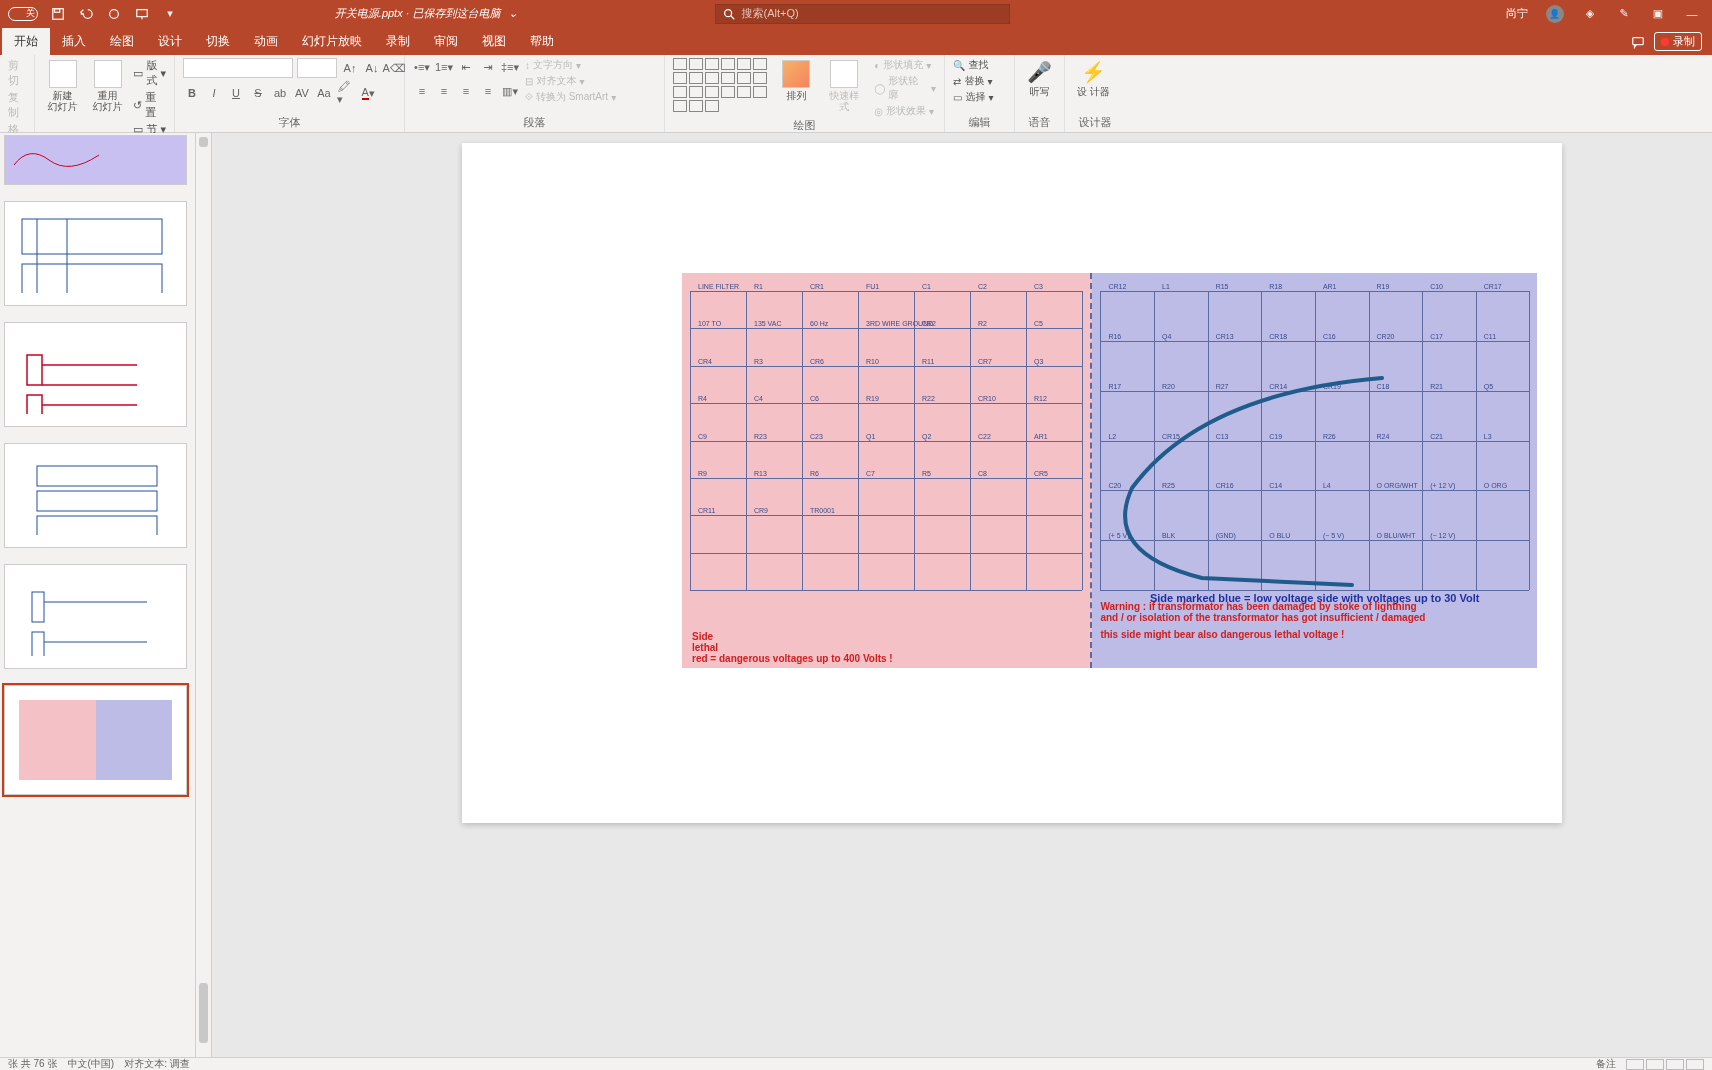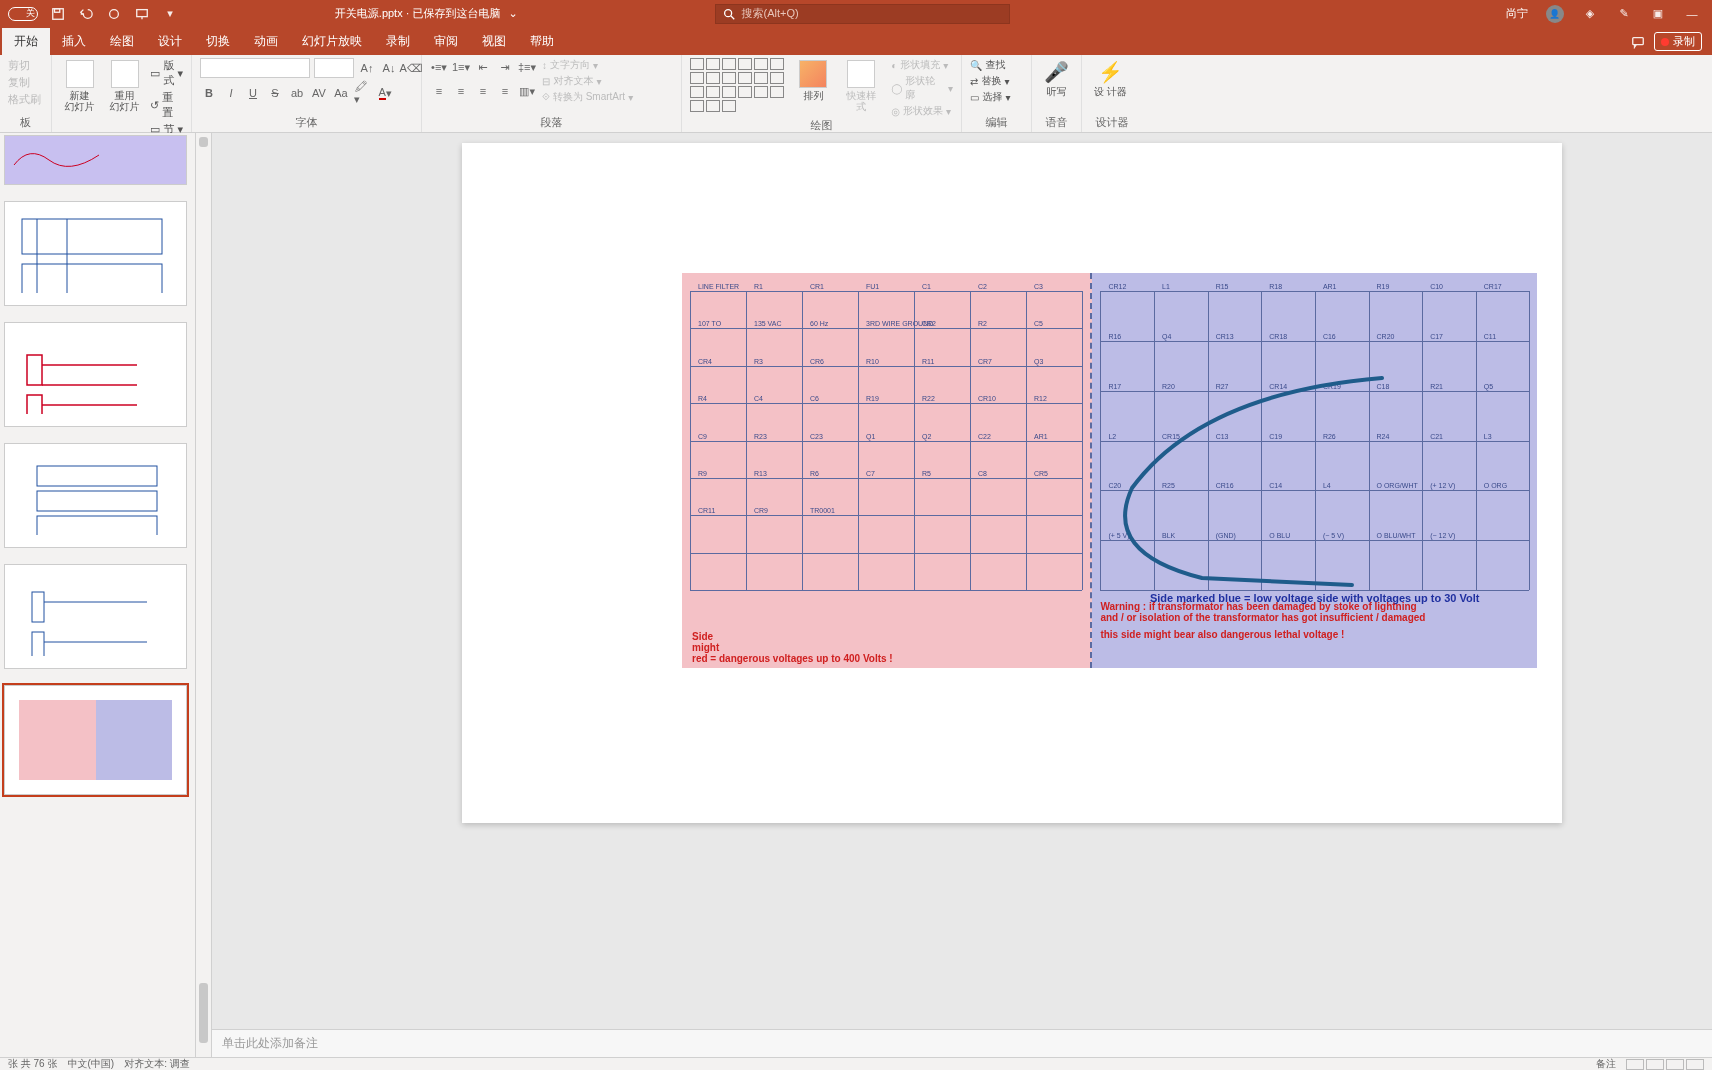--- a/index.html
+++ b/index.html
@@ -4,21 +4,21 @@
 <style>
 * { margin: 0; padding: 0; box-sizing: border-box; font-family: "Microsoft YaHei", sans-serif; }
 body { background: #f3f3f3; width: 1712px; height: 1070px; overflow: hidden; position: relative; }
 
 
 .titlebar { height: 27px; background: #b7472a; display: flex; align-items: center; color: #fff; font-size: 11px; }
 .titlebar-left { display: flex; align-items: center; gap: 12px; padding-left: 8px; }
 .toggle { width: 30px; height: 14px; border: 1px solid #fff; border-radius: 8px; display: flex; align-items: center; padding: 0 2px; justify-content: flex-end; }
 .toggle span{ font-size:9px; }
 .tb-icon { width: 16px; height: 16px; display: flex; align-items: center; justify-content: center; cursor: pointer; opacity: .9; }
-.title-center { flex: 1; text-align: center; display:flex; justify-content:center; align-items:center; gap:8px;}
+.title-center { flex: 1; text-align: center; display:flex; justify-content:center; align-items:center; gap:8px;font-style:italic;}
 .searchbox { width: 295px; height: 20px; background: #9c3c23; border:1px solid #8d351e; margin-left: 40px; display:flex; align-items:center; padding:0 6px; color:#e8c5ba; font-size:11px; gap:6px;}
 .titlebar-right { display:flex; align-items:center; gap:18px; padding-right:12px;}
 .avatar{ width:18px;height:18px;border-radius:50%;background:#888;display:inline-flex;align-items:center;justify-content:center;font-size:9px;}
 
 
 .tabs { height: 28px; background: #b7472a; display: flex; align-items: flex-end; padding-left: 2px; color: #fff; font-size: 12px; }
 .tab { padding: 5px 12px; cursor: pointer; }
 .tab.active { background: #f3f2f1; color: #333; }
 .tabs-right{ margin-left:auto; display:flex; align-items:center; gap:8px; padding-right:10px; padding-bottom:4px;}
 .record-pill{ border:1px solid #fff; border-radius:3px; padding:1px 6px; display:flex; align-items:center; gap:4px; font-size:11px;}
@@ -148,21 +148,21 @@
         </svg>
       </span>
     <div class="record-pill">
         <span class="rec-dot"></span>
         <span>录制</span>
       </div>
   </div>
 </div>
 
 <div class="ribbon">
-  <div class="group" style="width:52px">
+  <div class="group" style="width:35px">
     <div class="group-body">
         <div class="stackv disabled">
       <div>剪切</div>
       <div>复制</div>
       <div>格式刷</div>
     </div>
       </div>
     <div class="group-label">板</div>
   </div>
 
@@ -435,21 +435,21 @@
                 <span class="complabel" style="left: 120px; top: 188.875px;">R6</span>
                 <span class="complabel" style="left: 176px; top: 188.875px;">C7</span>
                 <span class="complabel" style="left: 232px; top: 188.875px;">R5</span>
                 <span class="complabel" style="left: 288px; top: 188.875px;">C8</span>
                 <span class="complabel" style="left: 344px; top: 188.875px;">CR5</span>
                 <span class="complabel" style="left: 8px; top: 226.25px;">CR11</span>
                 <span class="complabel" style="left: 64px; top: 226.25px;">CR9</span>
                 <span class="complabel" style="left: 120px; top: 226.25px;">TR0001</span>
               </div>
             <div class="sch-text-red" style="left:10px;bottom:26px">Side</div>
-            <div class="sch-text-red" style="left:10px;bottom:15px">might</div>
+            <div class="sch-text-red" style="left:10px;bottom:15px">lethal</div>
             <div class="sch-text-red" style="left:10px;bottom:4px">red = dangerous voltages up to 400 Volts !</div>
           </div>
           <div class="sch-right">
             <div class="wires" id="wires-right">
                 <div style="left: 0px; top: 10px; width: 100%; height: 1px;"></div>
                 <div style="left: 0px; top: 59.8333px; width: 100%; height: 1px;"></div>
                 <div style="left: 0px; top: 109.667px; width: 100%; height: 1px;"></div>
                 <div style="left: 0px; top: 159.5px; width: 100%; height: 1px;"></div>
                 <div style="left: 0px; top: 209.333px; width: 100%; height: 1px;"></div>
                 <div style="left: 0px; top: 259.167px; width: 100%; height: 1px;"></div>
@@ -515,21 +515,20 @@
             <div class="sch-text-red" style="left:8px;bottom:56px;width:98%">Warning : if transformator has been damaged by stoke of lightning</div>
             <div class="sch-text-red" style="left:8px;bottom:45px;width:98%">and / or isolation of the transformator has got insufficient / damaged</div>
             <div class="sch-text-red" style="left:8px;bottom:28px;width:98%">this side might bear also dangerous lethal voltage !</div>
           </div>
           <svg class="curve" viewBox="0 0 320 230">
             <path d="M 310 5 Q 130 20 60 115 Q 30 180 130 205 L 280 212" stroke="#1f5c8b" stroke-width="4" fill="none" stroke-linecap="round"></path>
           </svg>
         </div>
       </div>
     </div>
-    <div class="notes"><span>单击此处添加备注</span></div>
   </div>
 </div>
 
 <div class="statusbar">
   <span>张  共 76 张</span>
   <span>中文(中国)</span>
   <span>对齐文本: 调查</span>
   <div class="spacer"></div>
   <span>备注</span>
   <div class="viewbtns">

